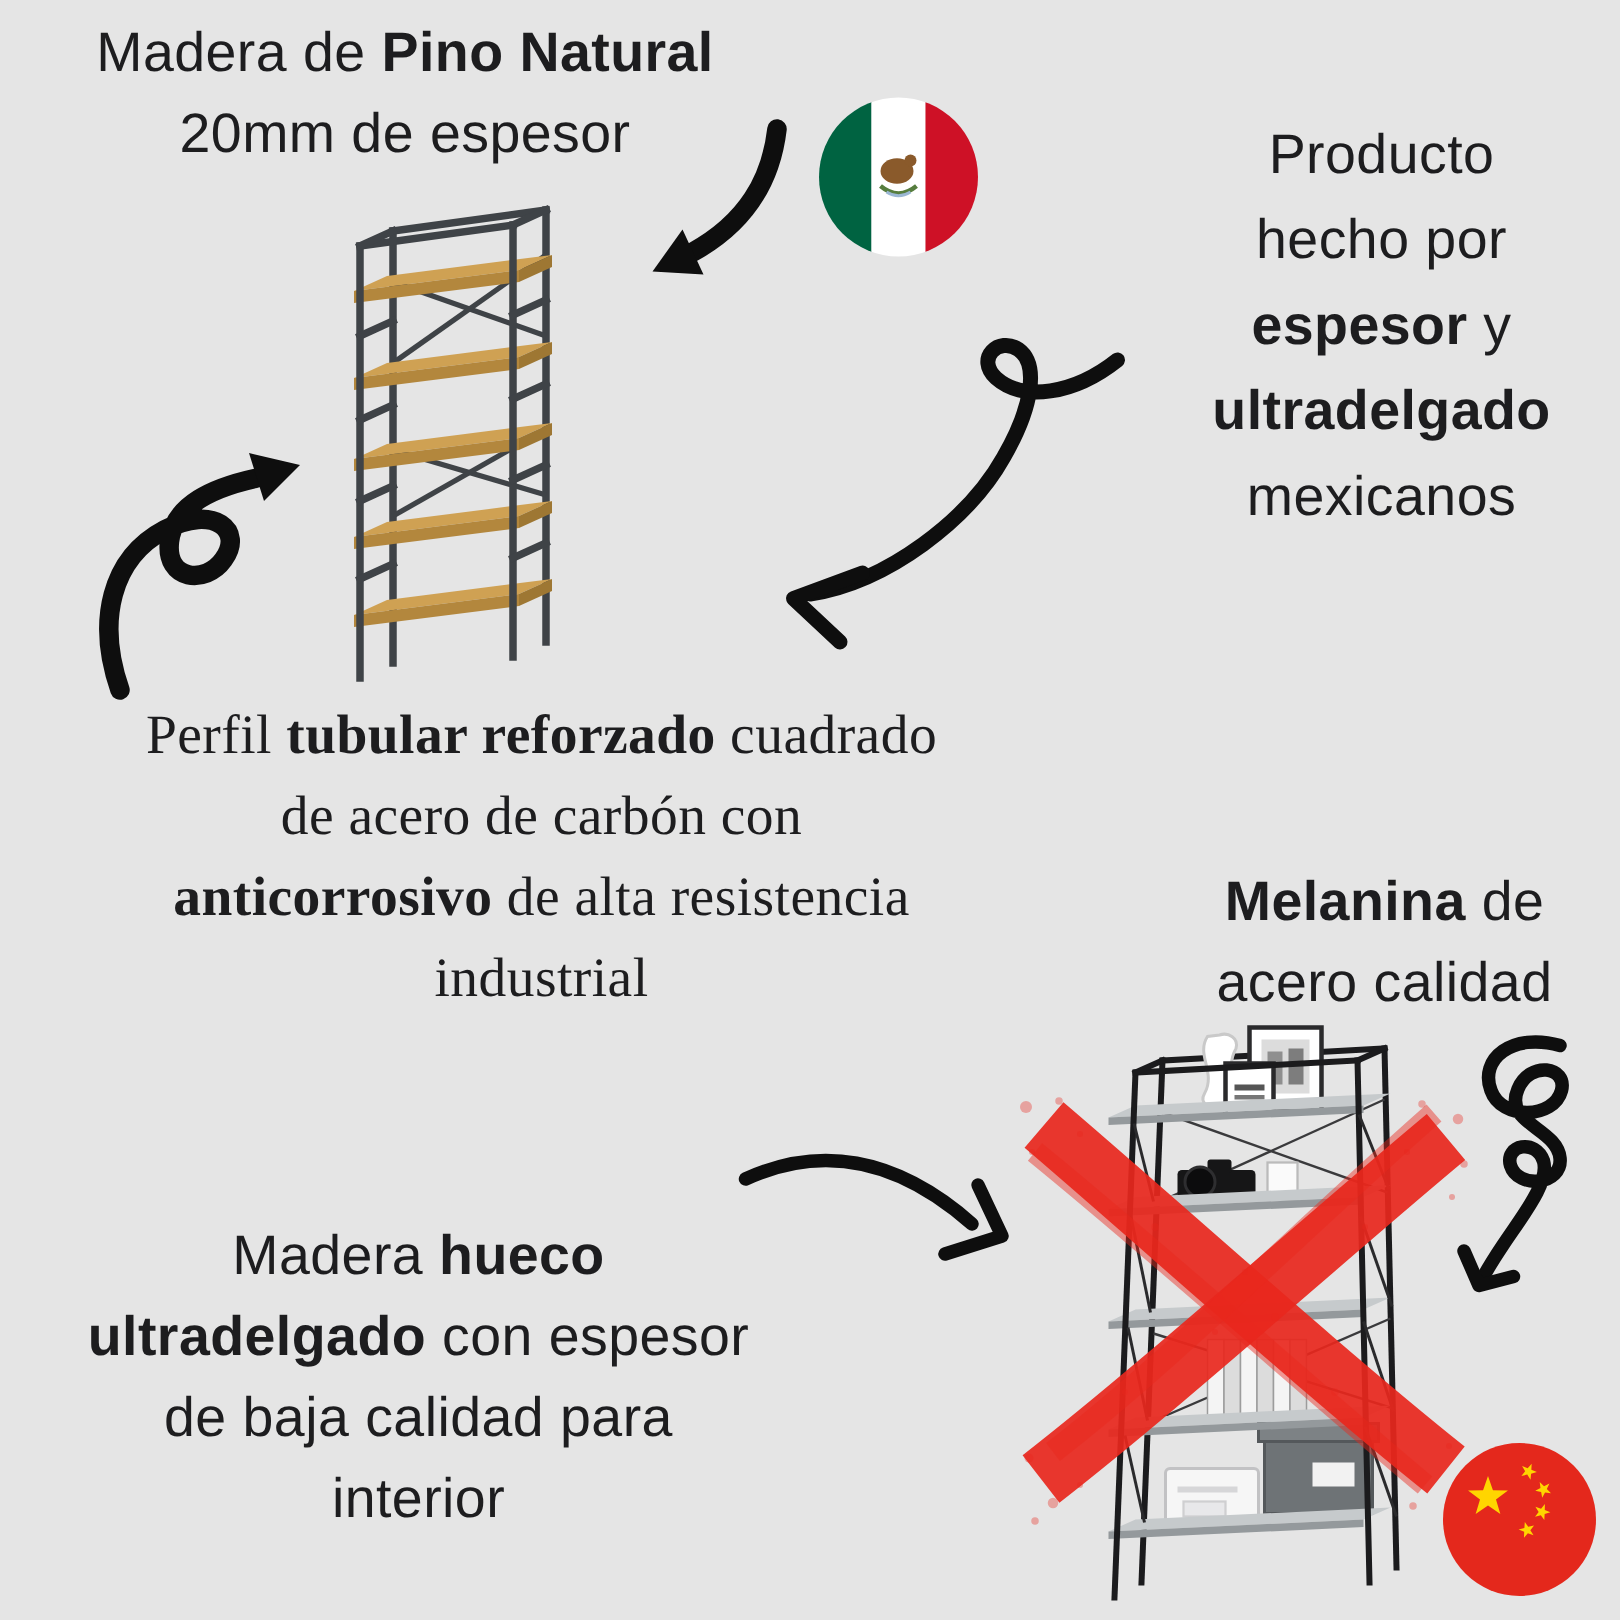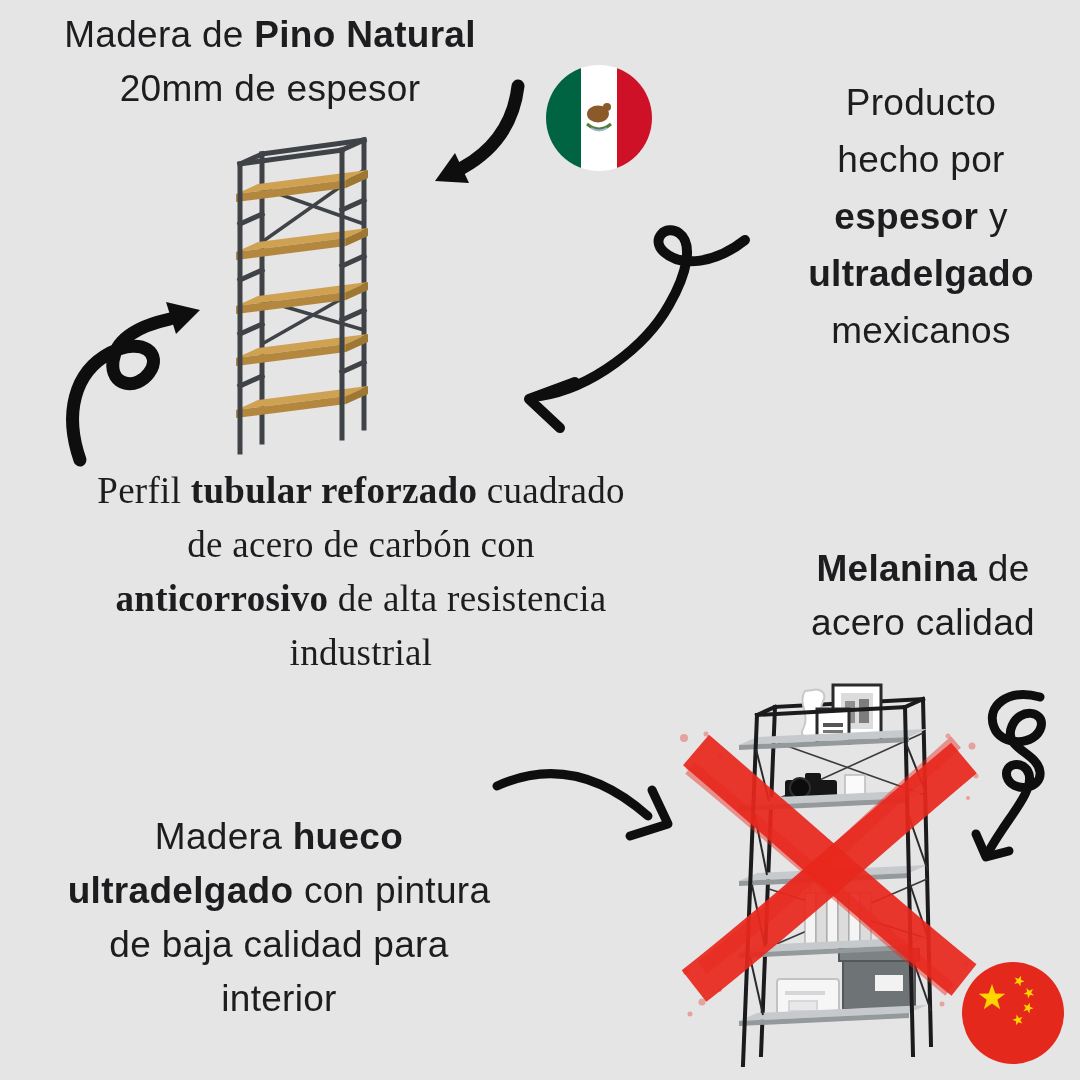--- a/index.html
+++ b/index.html
@@ -16,21 +16,21 @@
     font-size:37px;
     line-height:54px;
     color:#1d1d1f;
     font-weight:400;
     letter-spacing:0.3px;
   }
   .callout b { font-weight:700; }
   .c-wood      { left:10px;  top:8px;   width:520px; }
   .c-madeby    { left:770px; top:46px;  width:302px; line-height:57px;margin-top:28px; }
   .c-steel     { left:5px;   top:464px; width:712px;font-family:Liberation Serif, serif; }
-  .c-melamine  { left:772px; top:542px; width:302px; }
+  .c-melamine  { left:772px; top:574px; width:302px; }
   .c-thinmetal { left:5px;   top:810px; width:548px; }
   .gfx { position:absolute; pointer-events:none; }
 </style>
 </head>
 <body>
 
 <div id="canvas">
 
   <svg class="gfx" style="left:208px; top:130px;" width="175" height="330" viewBox="0 0 175 330">
     <g stroke="#3f4347" stroke-width="5" stroke-linecap="square">
@@ -290,18 +290,18 @@
     <div><span>industrial</span></div>
   </div>
 
   <div class="callout c-melamine">
     <div><b>Melanina</b><span> de</span></div>
     <div><span>acero calidad</span></div>
   </div>
 
   <div class="callout c-thinmetal">
     <div><span>Madera </span><b>hueco</b></div>
-    <div><b>ultradelgado</b><span> con pintura</span></div>
+    <div><b>ultradelgado</b><span> con espesor</span></div>
     <div><span>de baja calidad para</span></div>
     <div><span>interior</span></div>
   </div>
 
 </div>
 
 </body></html>

